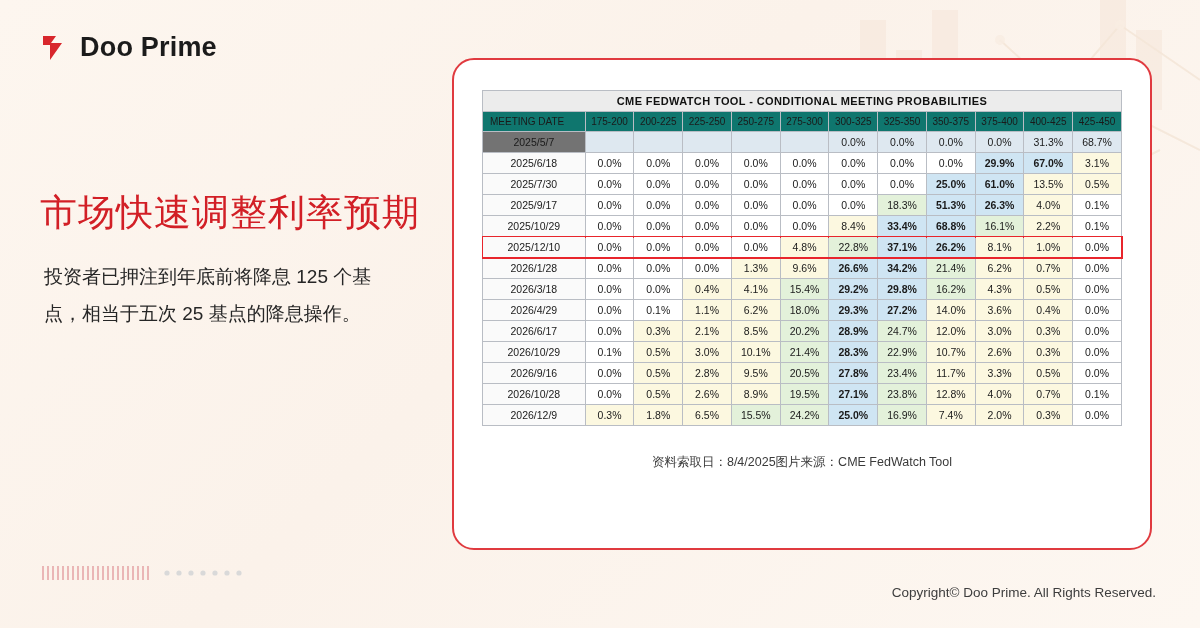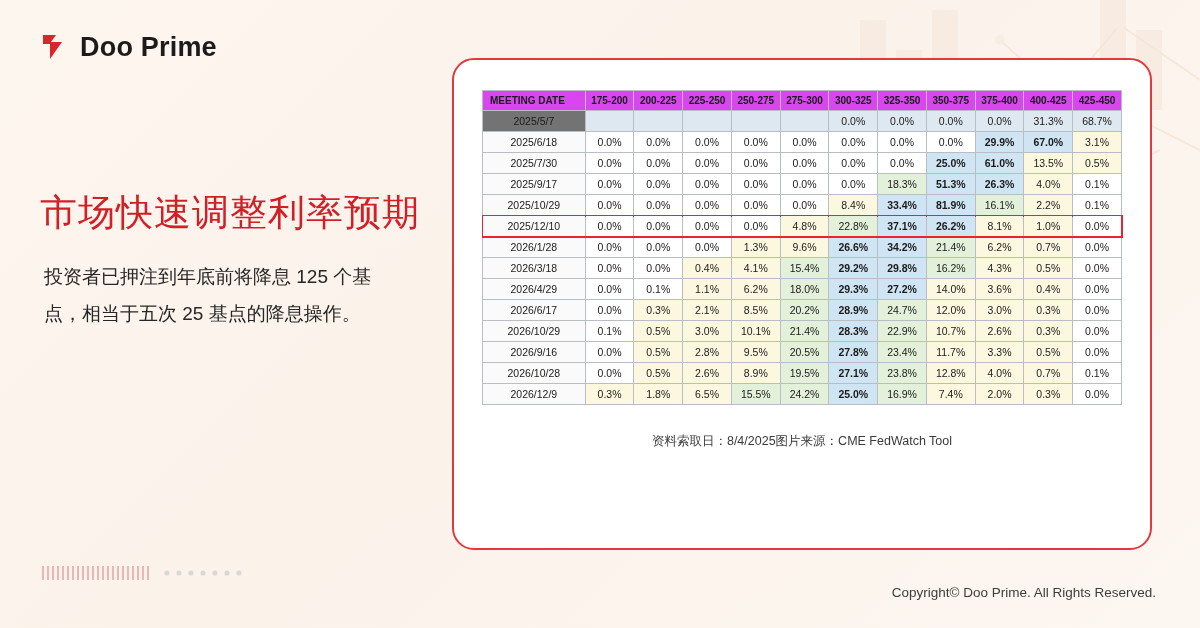--- a/index.html
+++ b/index.html
@@ -19,21 +19,21 @@
     width: 640px; height: 330px;
     overflow: hidden;
     opacity: .55;
     pointer-events: none;
   }
   .bg-deco svg { display:block; }
 
   
   .logo {
     position: absolute; left: 40px; top: 32px;
-    display: flex; gap: 10px;
+    display: flex; align-items: center; gap: 10px;
   }
   .logo-mark {
     width: 30px; height: 30px;
     position: relative;
   }
   .logo-text {
     font-size: 27px; font-weight: bold; color: #1b1b1b;
     letter-spacing: .2px;
   }
 
@@ -82,22 +82,22 @@
   }
   .title-row th {
     background: #ececec;
     font-size: 11px;
     font-weight: bold;
     letter-spacing: .4px;
     padding: 9px 2px;
     color: #111;
   }
   .head-row th {
-    background: #d946ef;
-    font-weight: bold;
+    background: #0f766e;
+    font-weight: normal;
     font-size: 10px;
     padding: 7px 2px;
   }
   .head-row th.mdate { text-align: left; padding-left: 7px; }
   td.date {
     text-align: right;
     padding-right: 7px;
     background: #fafafa;
     font-size: 10.5px;
   }
@@ -197,20 +197,23 @@
         <col style="width:7.6%">
           <col style="width:7.6%">
           <col style="width:7.6%">
           <col style="width:7.6%">
         <col style="width:7.6%">
           <col style="width:7.6%">
           <col style="width:7.6%">
           <col style="width:7.6%">
       </colgroup>
       <thead>
+        <tr class="title-row">
+          <th colspan="12">CME FEDWATCH TOOL - CONDITIONAL MEETING PROBABILITIES</th>
+        </tr>
         <tr class="head-row">
           <th class="mdate">MEETING DATE</th>
           <th>175-200</th>
           <th>200-225</th>
           <th>225-250</th>
           <th>250-275</th>
           <th>275-300</th>
           <th>300-325</th>
           <th>325-350</th>
           <th>350-375</th>
@@ -278,21 +281,21 @@
           </tr>
           <tr>
             <td class="date">2025/10/29</td>
             <td class="c-white">0.0%</td>
             <td class="c-white">0.0%</td>
             <td class="c-white">0.0%</td>
             <td class="c-white">0.0%</td>
             <td class="c-white">0.0%</td>
             <td class="c-yellow">8.4%</td>
             <td class="c-blue">33.4%</td>
-            <td class="c-blue">81.9%</td>
+            <td class="c-blue">68.8%</td>
             <td class="c-green">16.1%</td>
             <td class="c-yellow">2.2%</td>
             <td class="c-white">0.1%</td>
           </tr>
           <tr class="hl-row" style="outline: rgb(232, 37, 44) solid 2px; outline-offset: -1px;">
             <td class="date">2025/12/10</td>
             <td class="c-white">0.0%</td>
             <td class="c-white">0.0%</td>
             <td class="c-white">0.0%</td>
             <td class="c-white">0.0%</td>

